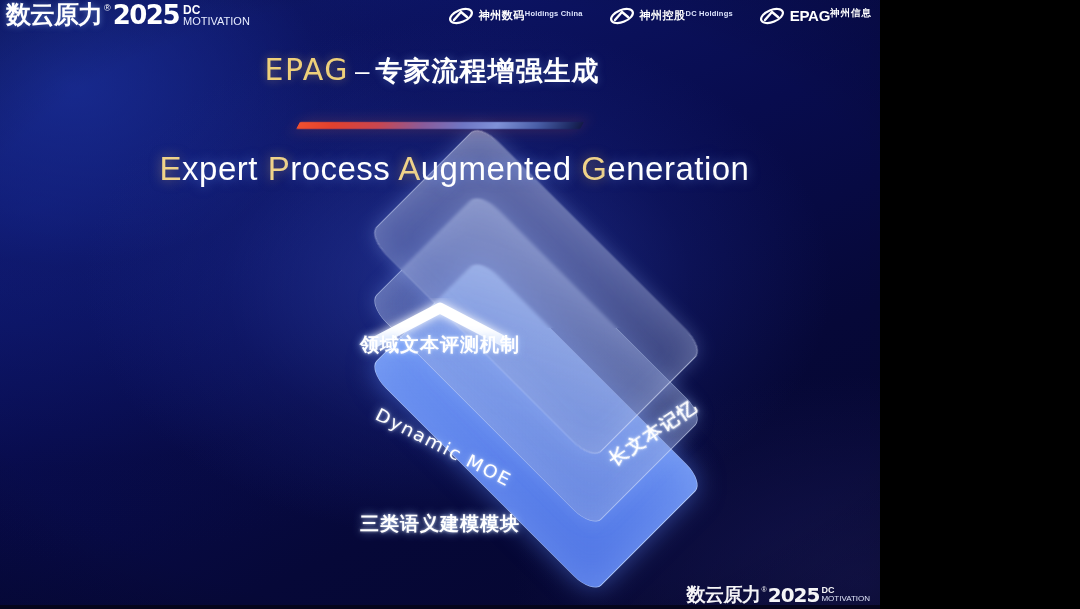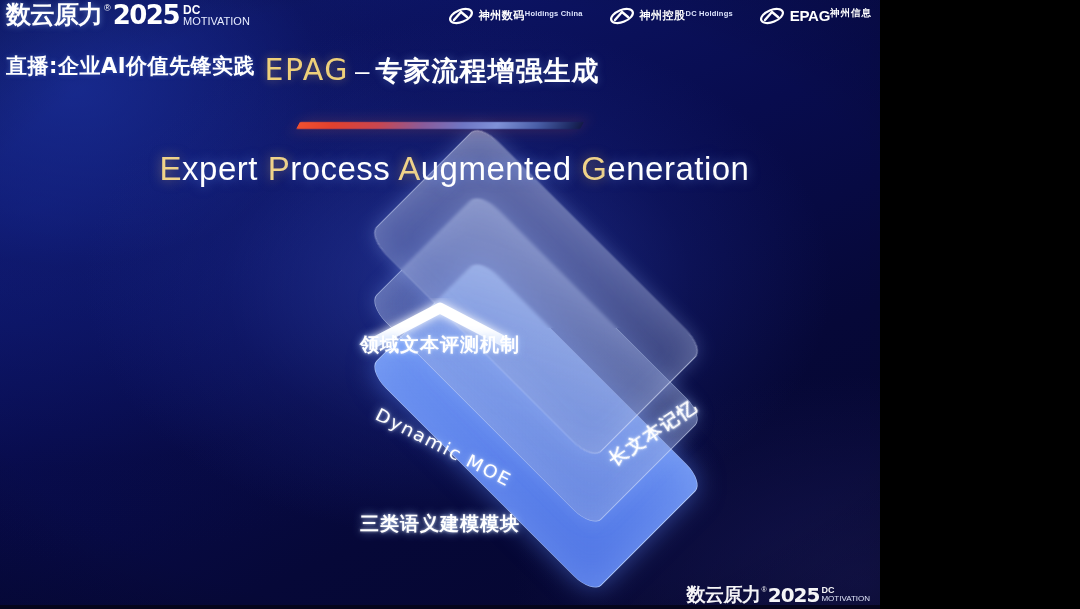--- a/index.html
+++ b/index.html
@@ -384,21 +384,20 @@
   <div class="tl-logo">
     <span class="cn">数云原力</span>
     <span class="reg">®</span>
     <span class="yr">2025</span>
     <span class="dcblock">
       <span class="dc">DC</span>
       <span class="motiv">MOTIVATION</span>
     </span>
   </div>
 
-  <div class="tl-sub">直播:企业AI价值先锋实践</div>
 
   <div class="partners">
 
     <div class="plogo">
       <span class="swirl">
         <svg width="26" height="24" viewBox="0 0 26 24">
           <ellipse cx="13" cy="12" rx="11.5" ry="6" fill="none" stroke="#ffffff" stroke-width="2.2" transform="rotate(-22 13 12)"></ellipse>
           <path d="M6 16 L13 8 L19 13" fill="none" stroke="#ffffff" stroke-width="2.4" stroke-linecap="round" stroke-linejoin="round"></path>
         </svg>
       </span>

